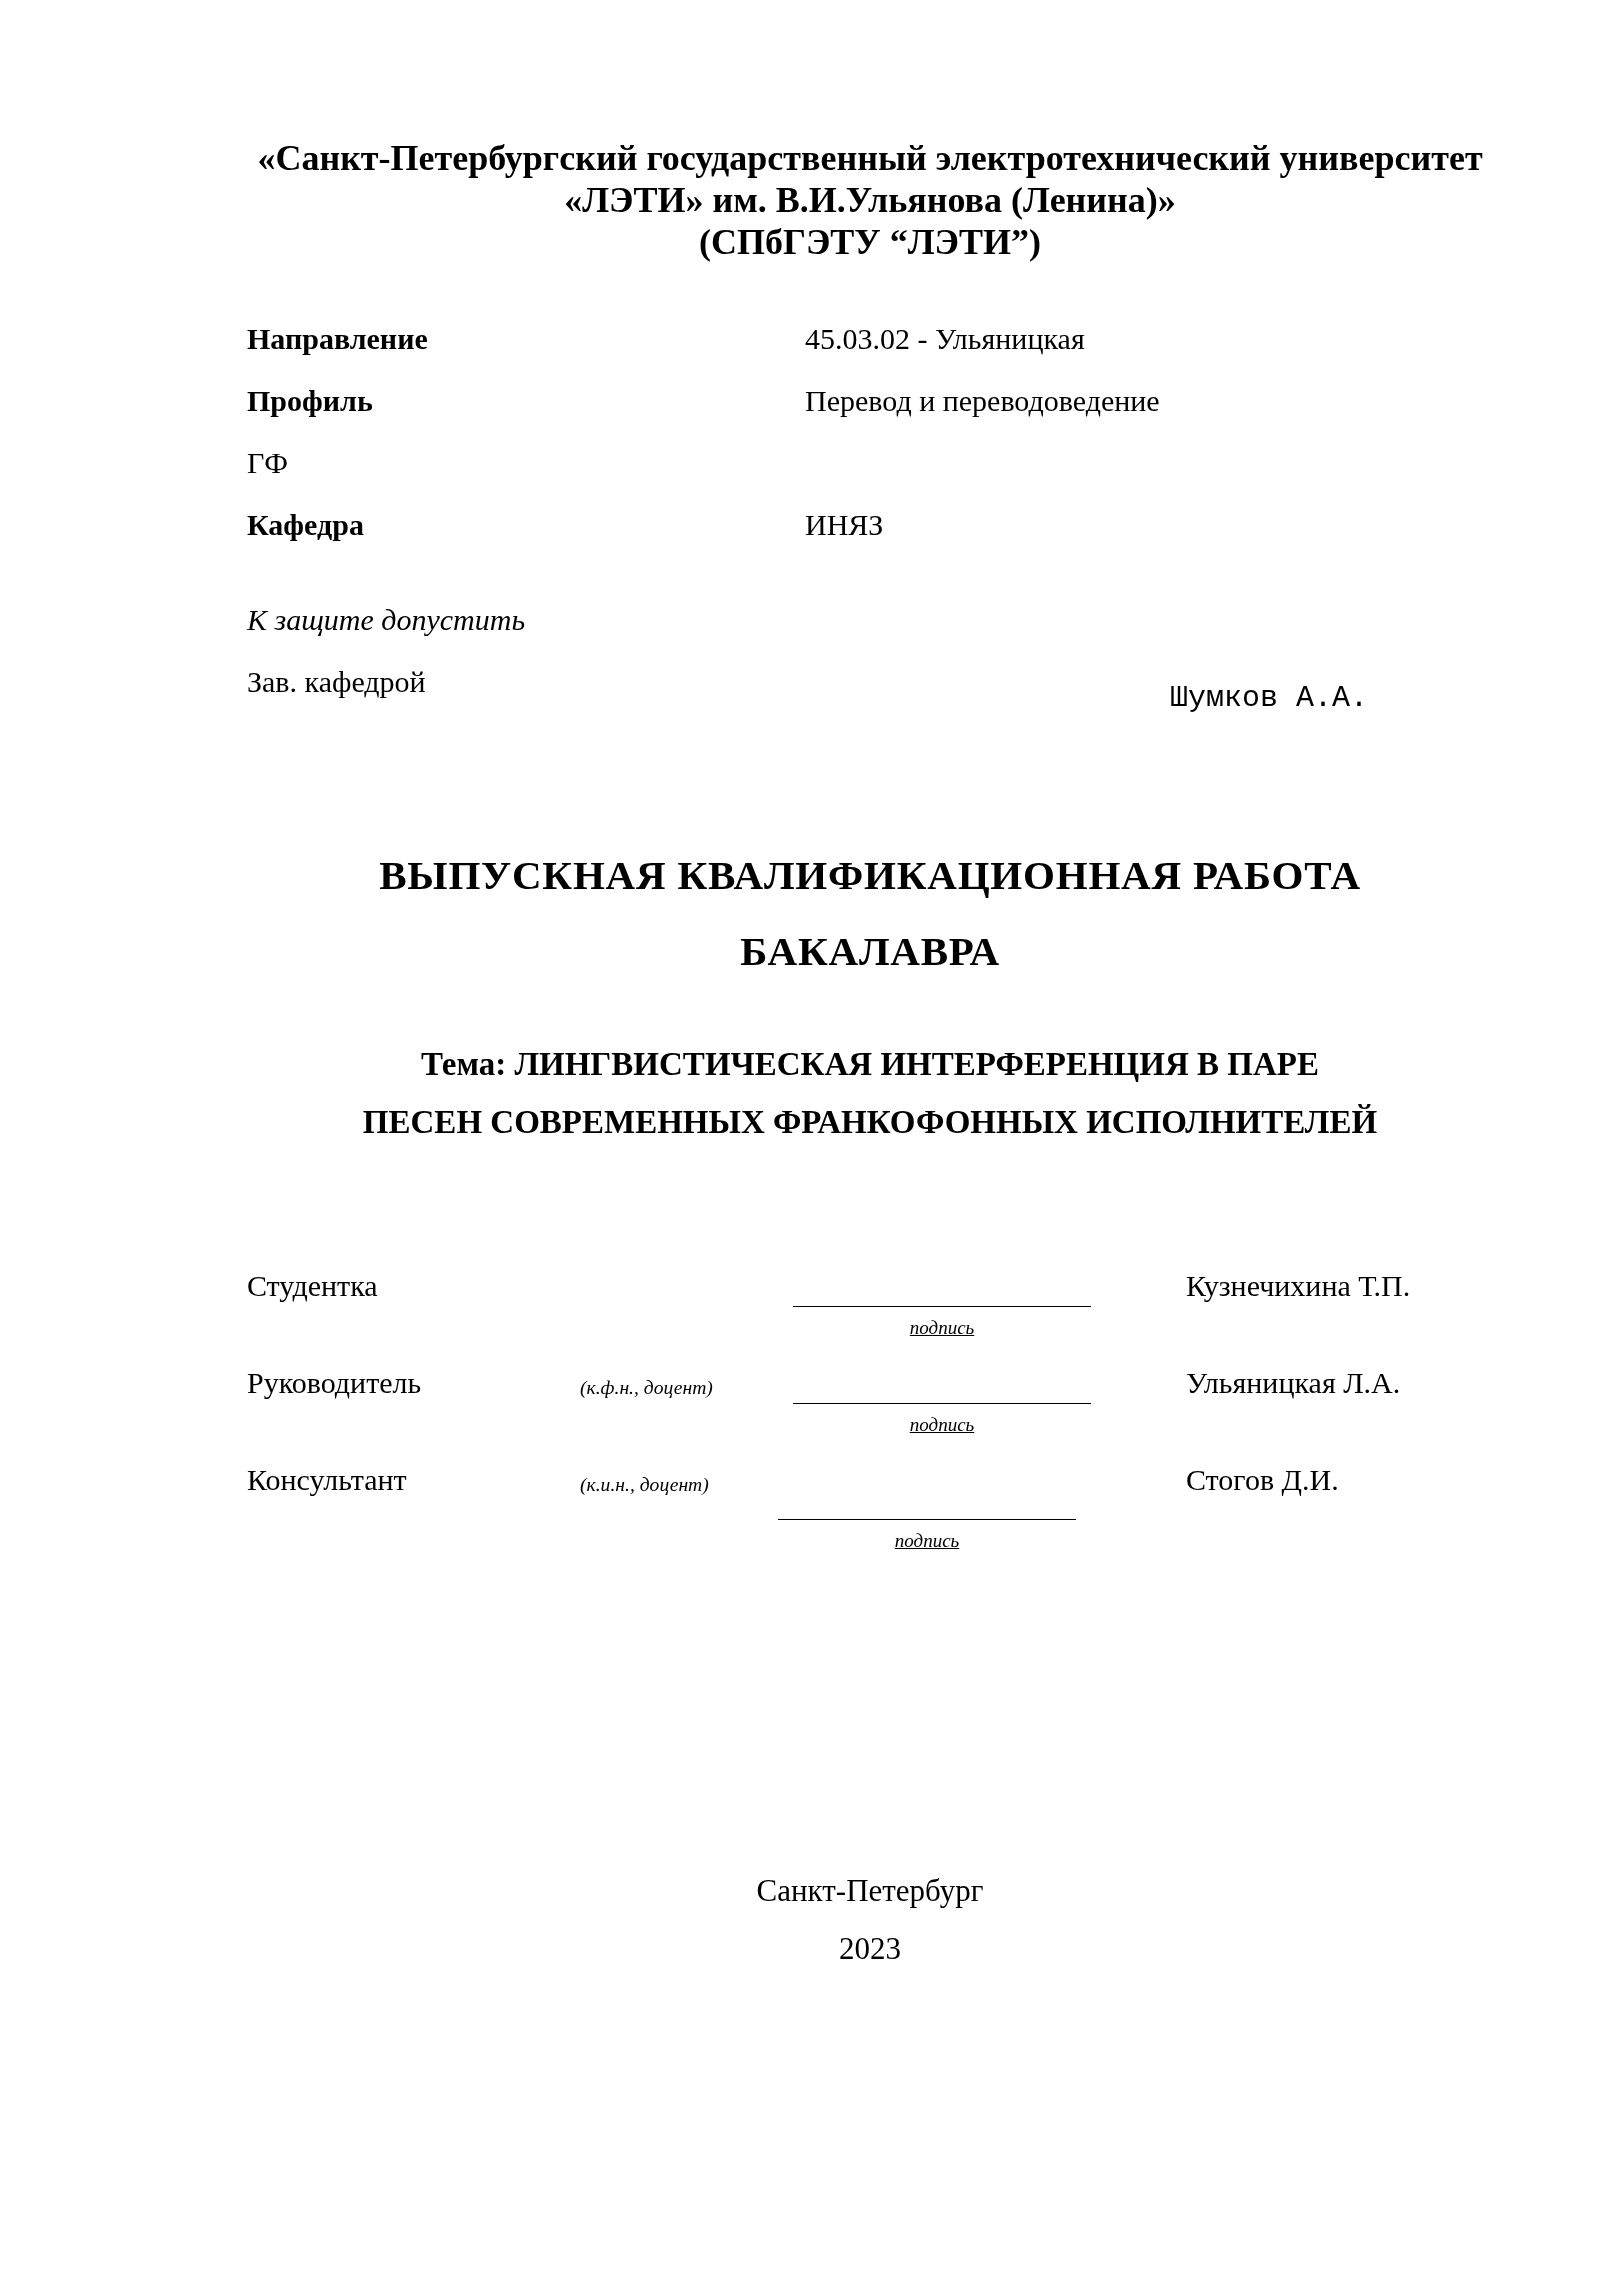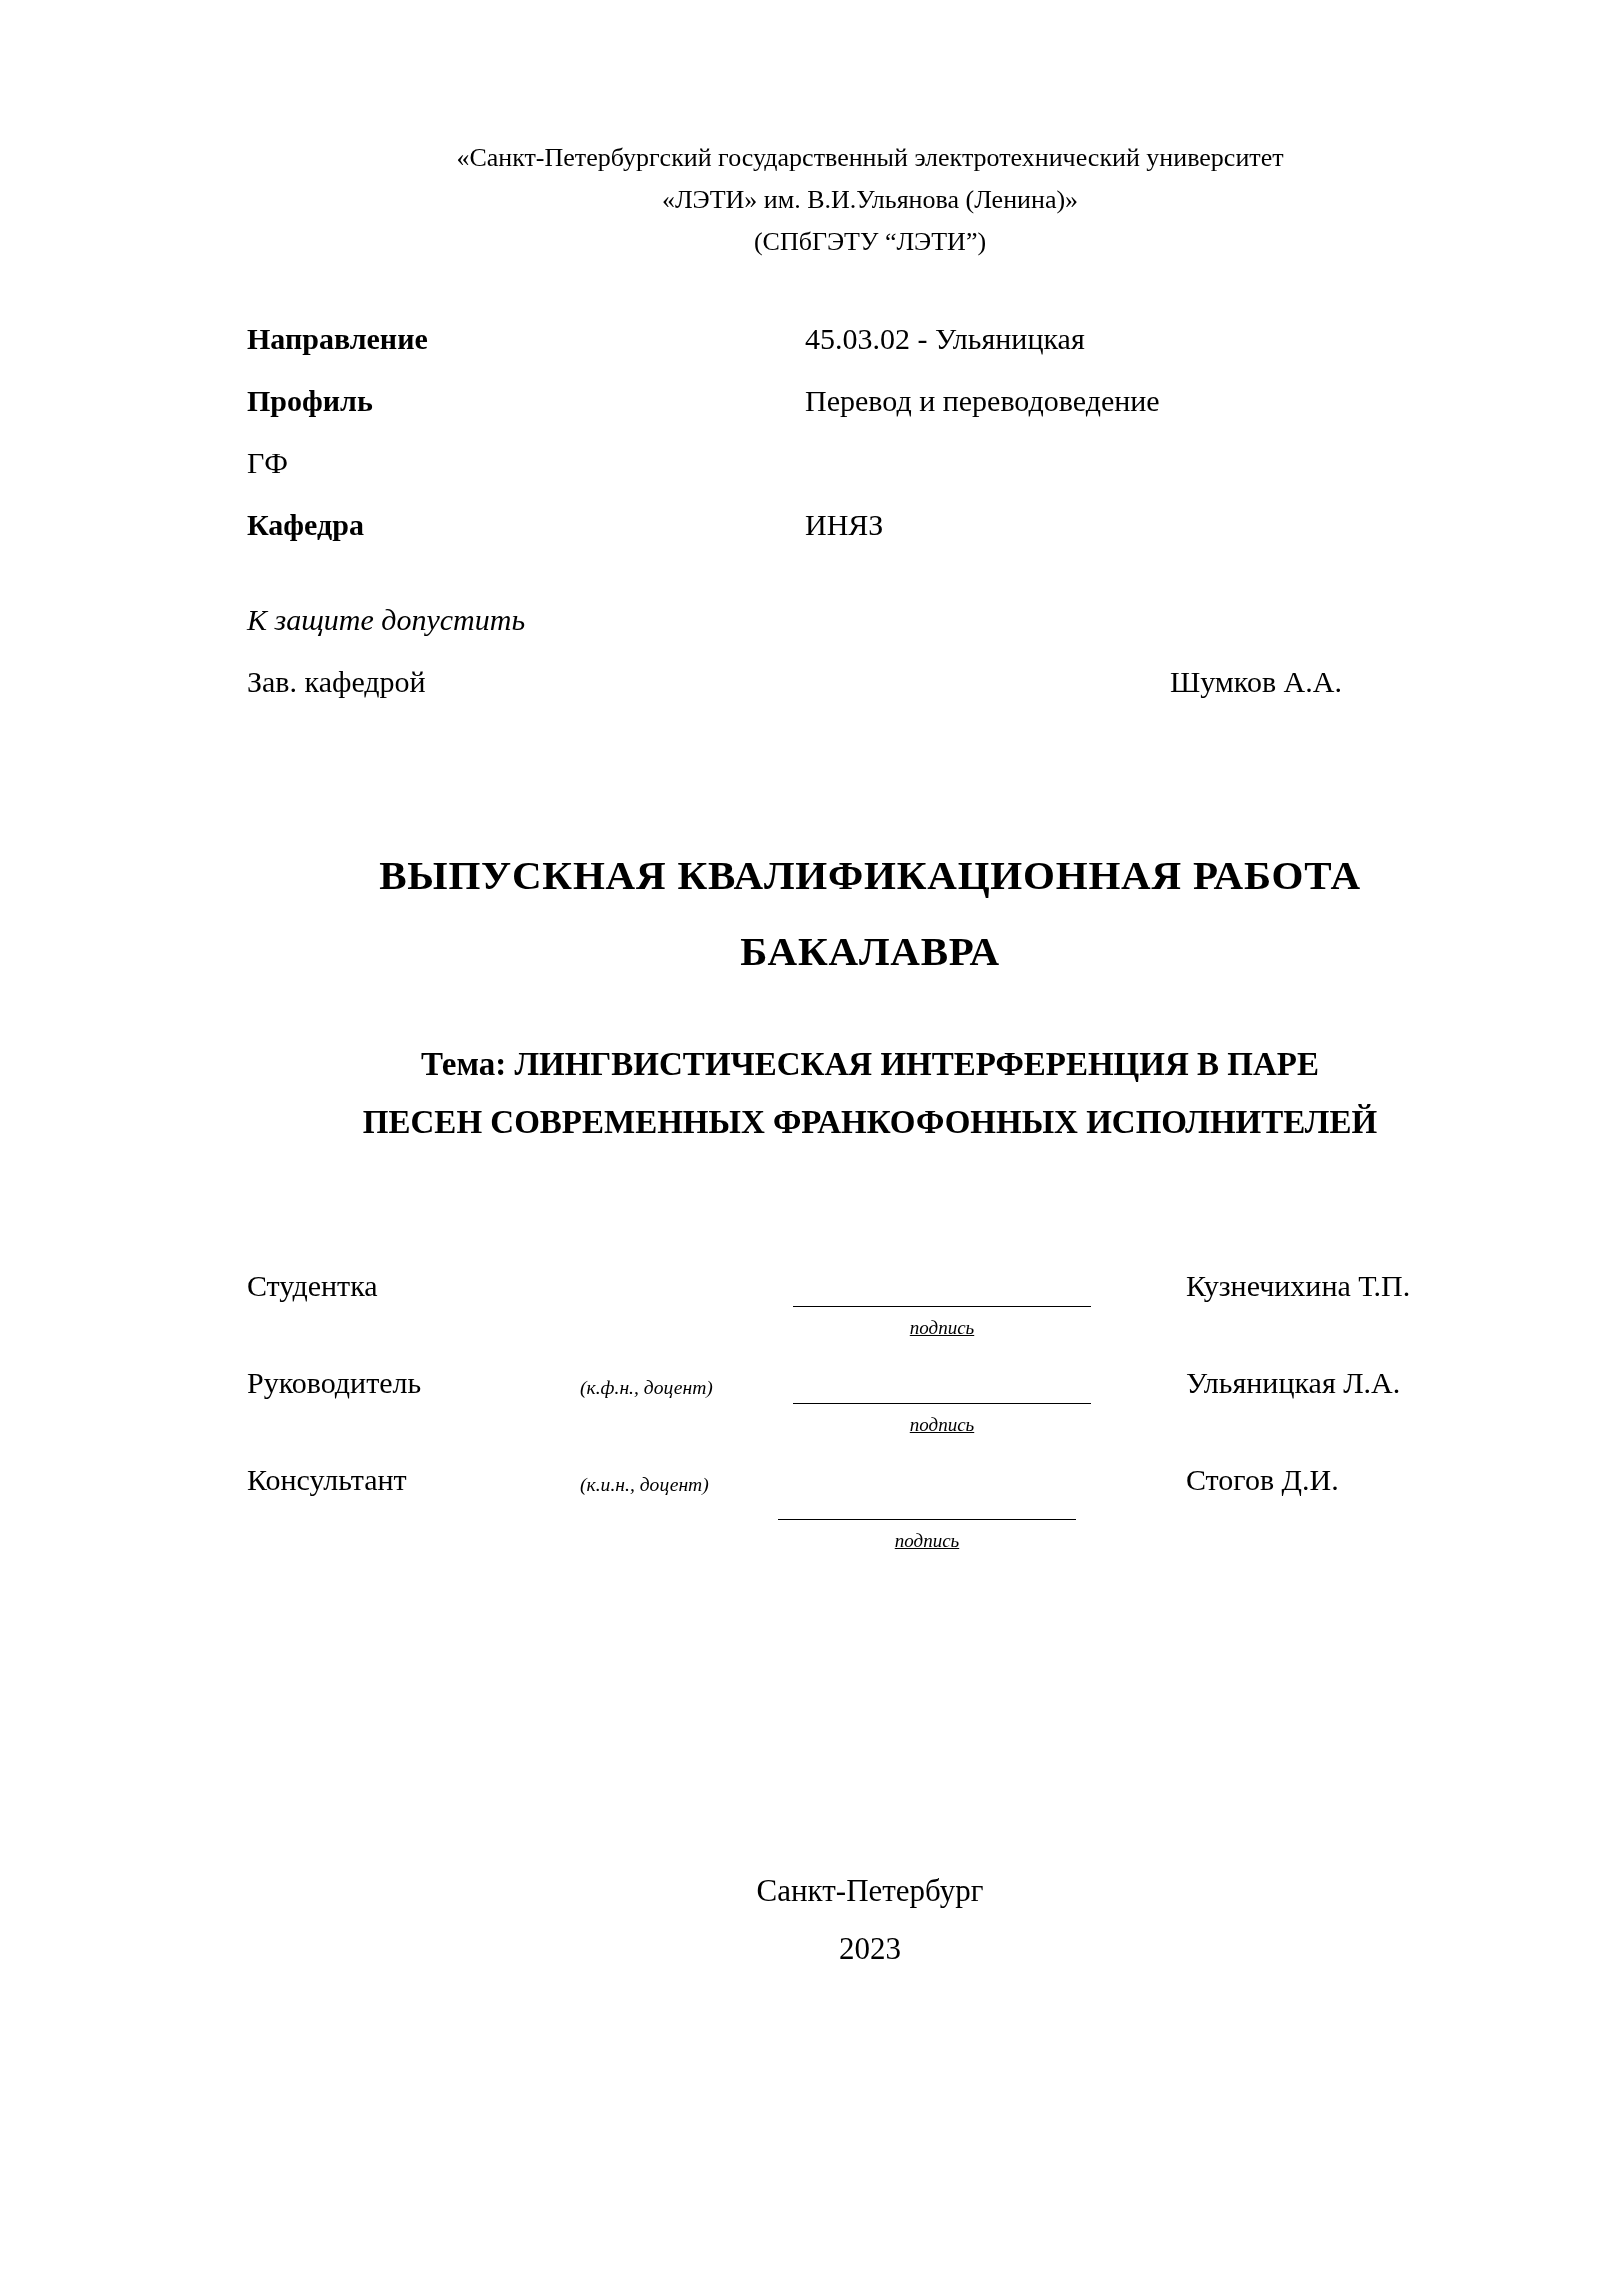--- a/index.html
+++ b/index.html
@@ -8,30 +8,30 @@
     position:relative;
     width:1623px;
     height:2295px;
     background:#ffffff;
     color:#000000;
     font-family:"Liberation Serif", serif;
     overflow:hidden;
   }
   .header {
     position:absolute; top:137px; left:232px; width:1276px;
-    text-align:center; font-weight:normal; font-size:26px; line-height:42px;
+    text-align:center; font-weight:bold; font-size:36px; line-height:42px;
   }
   .fields { position:absolute; top:322px; left:247px; width:1260px; }
   .field-row { display:flex; height:62px; align-items:flex-start; }
   .field-label { width:558px; font-weight:bold; font-size:30px; }
   .field-value { font-size:30px; }
   .approval { position:absolute; top:603px; left:247px; width:1260px; }
   .permit { font-style:italic; font-size:30px; height:62px; }
   .head-row { position:relative; font-size:30px; height:47px; }
-  .head-name { position:absolute; left:923px; top:0; }
+  .head-name { position:absolute; left:923px; top:16px;font-family:Liberation Mono, monospace; }
   .main-title {
     position:absolute; top:837px; left:232px; width:1276px;
     text-align:center; font-weight:bold; font-size:41px; line-height:76px; letter-spacing:0.8px;
   }
   .theme {
     position:absolute; top:1035px; left:232px; width:1276px;
     text-align:center; font-weight:bold; font-size:33px; line-height:58px;
   }
   .signatures { position:absolute; top:1269px; left:247px; width:1260px; }
   .sig-row { position:relative; height:97px; font-size:30px; }

